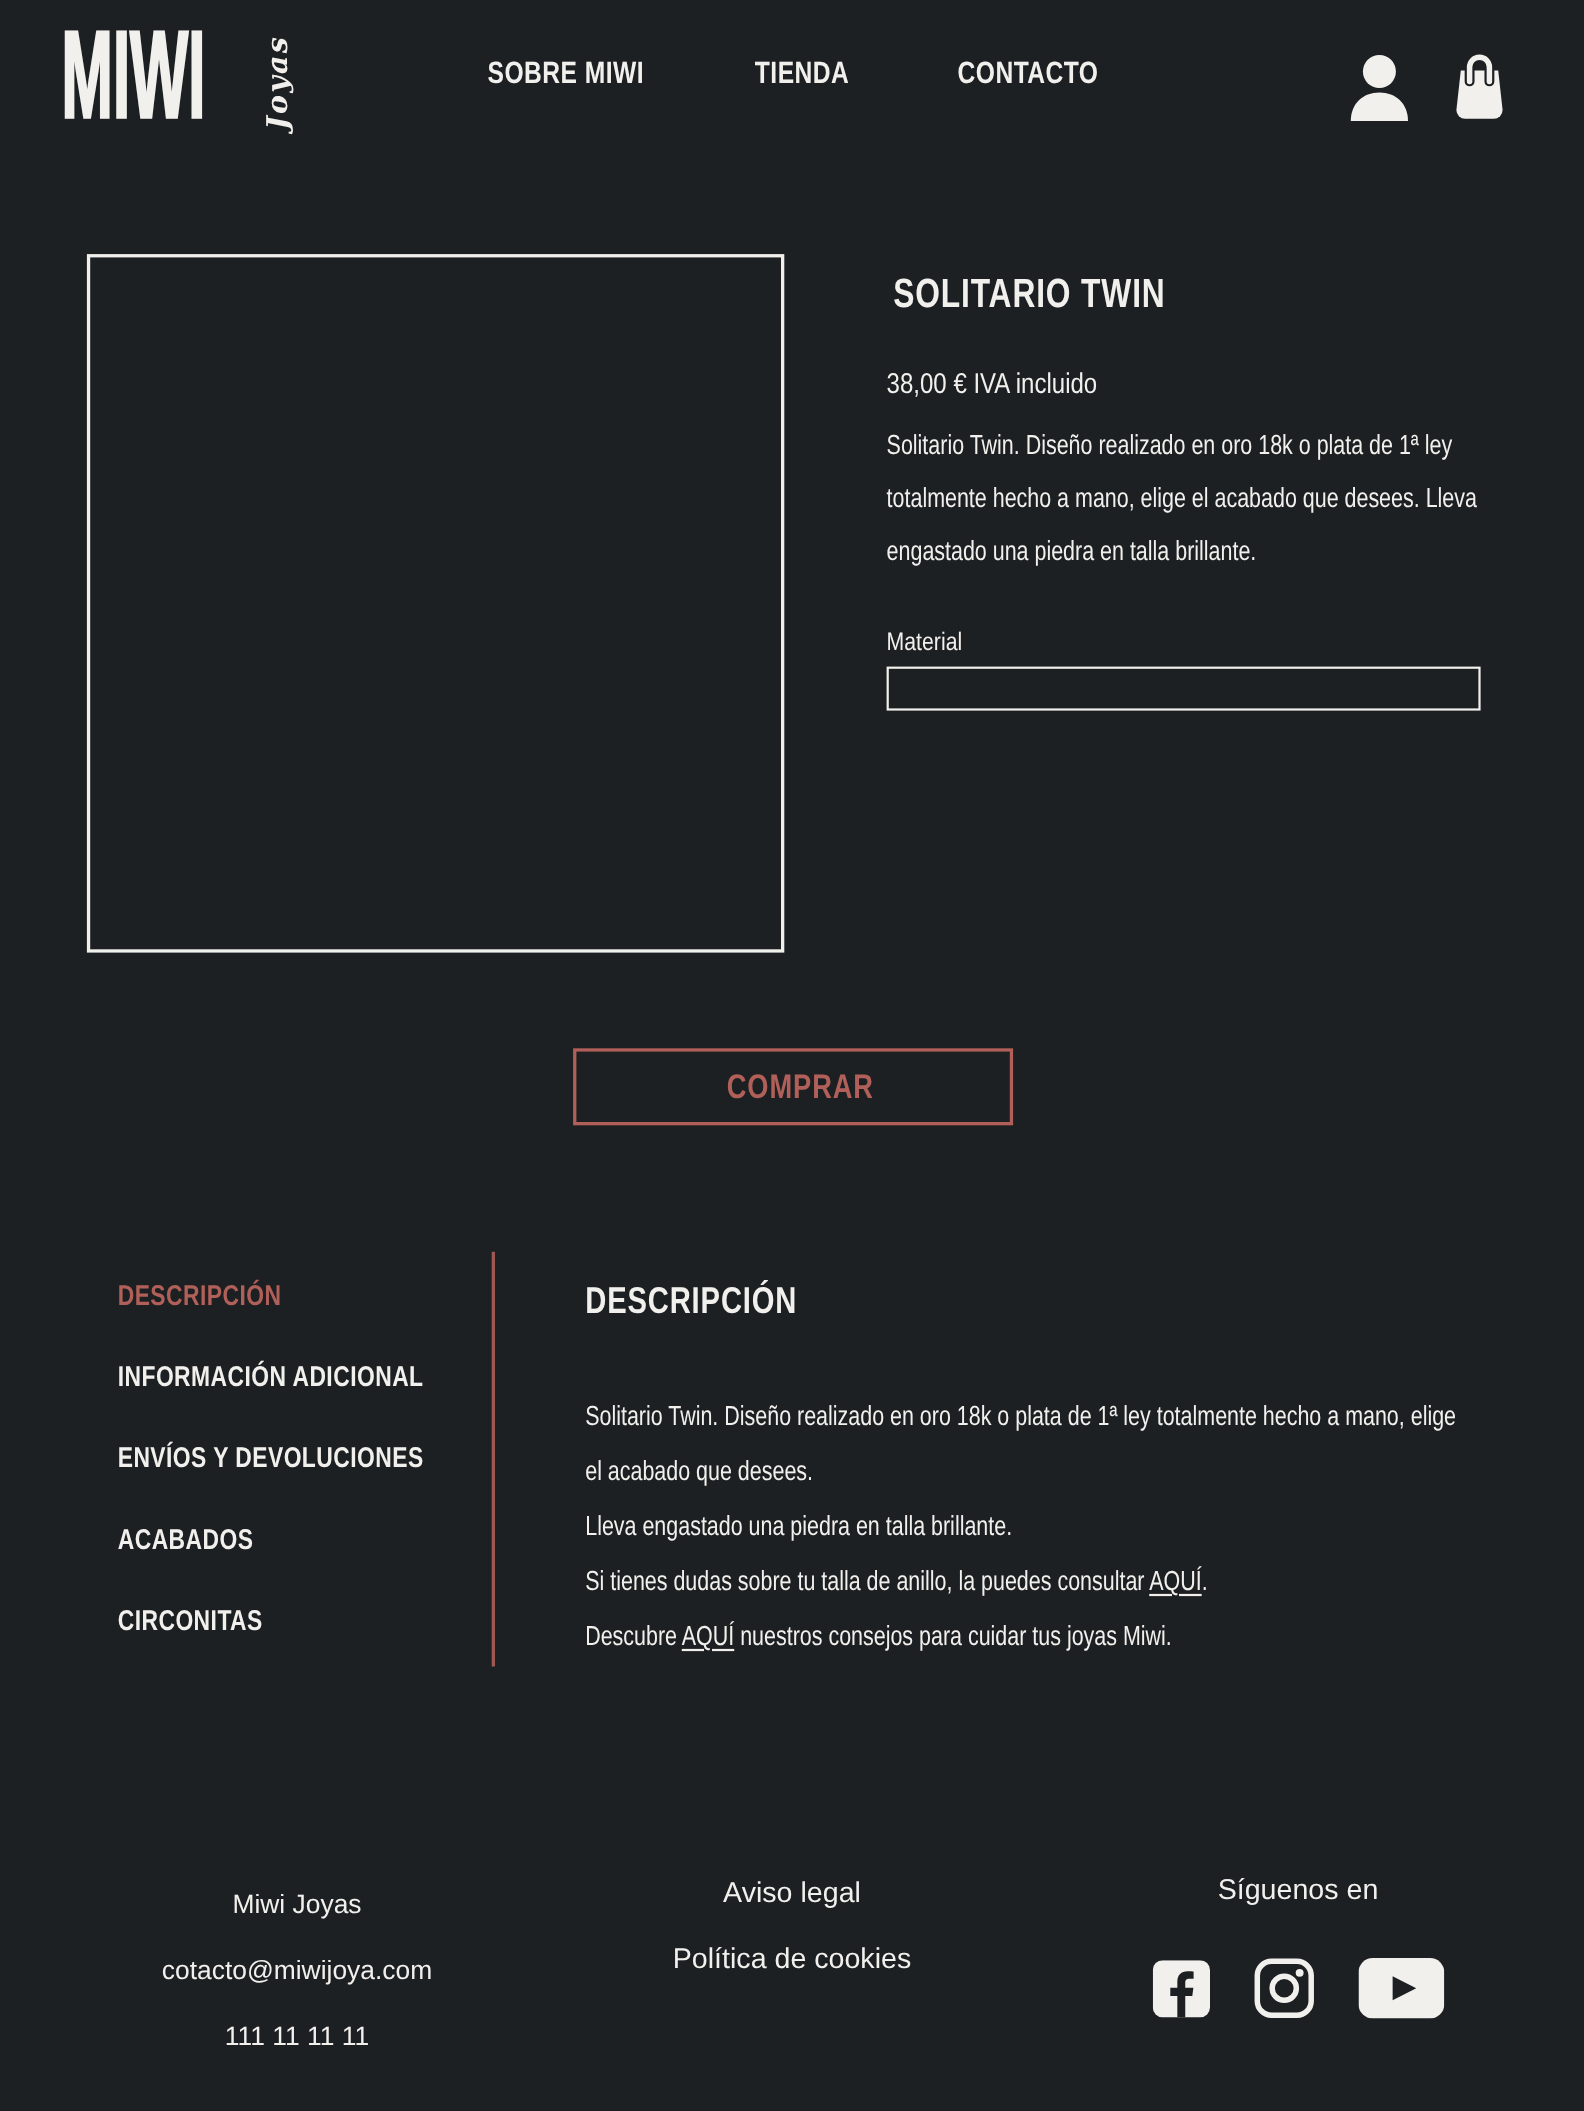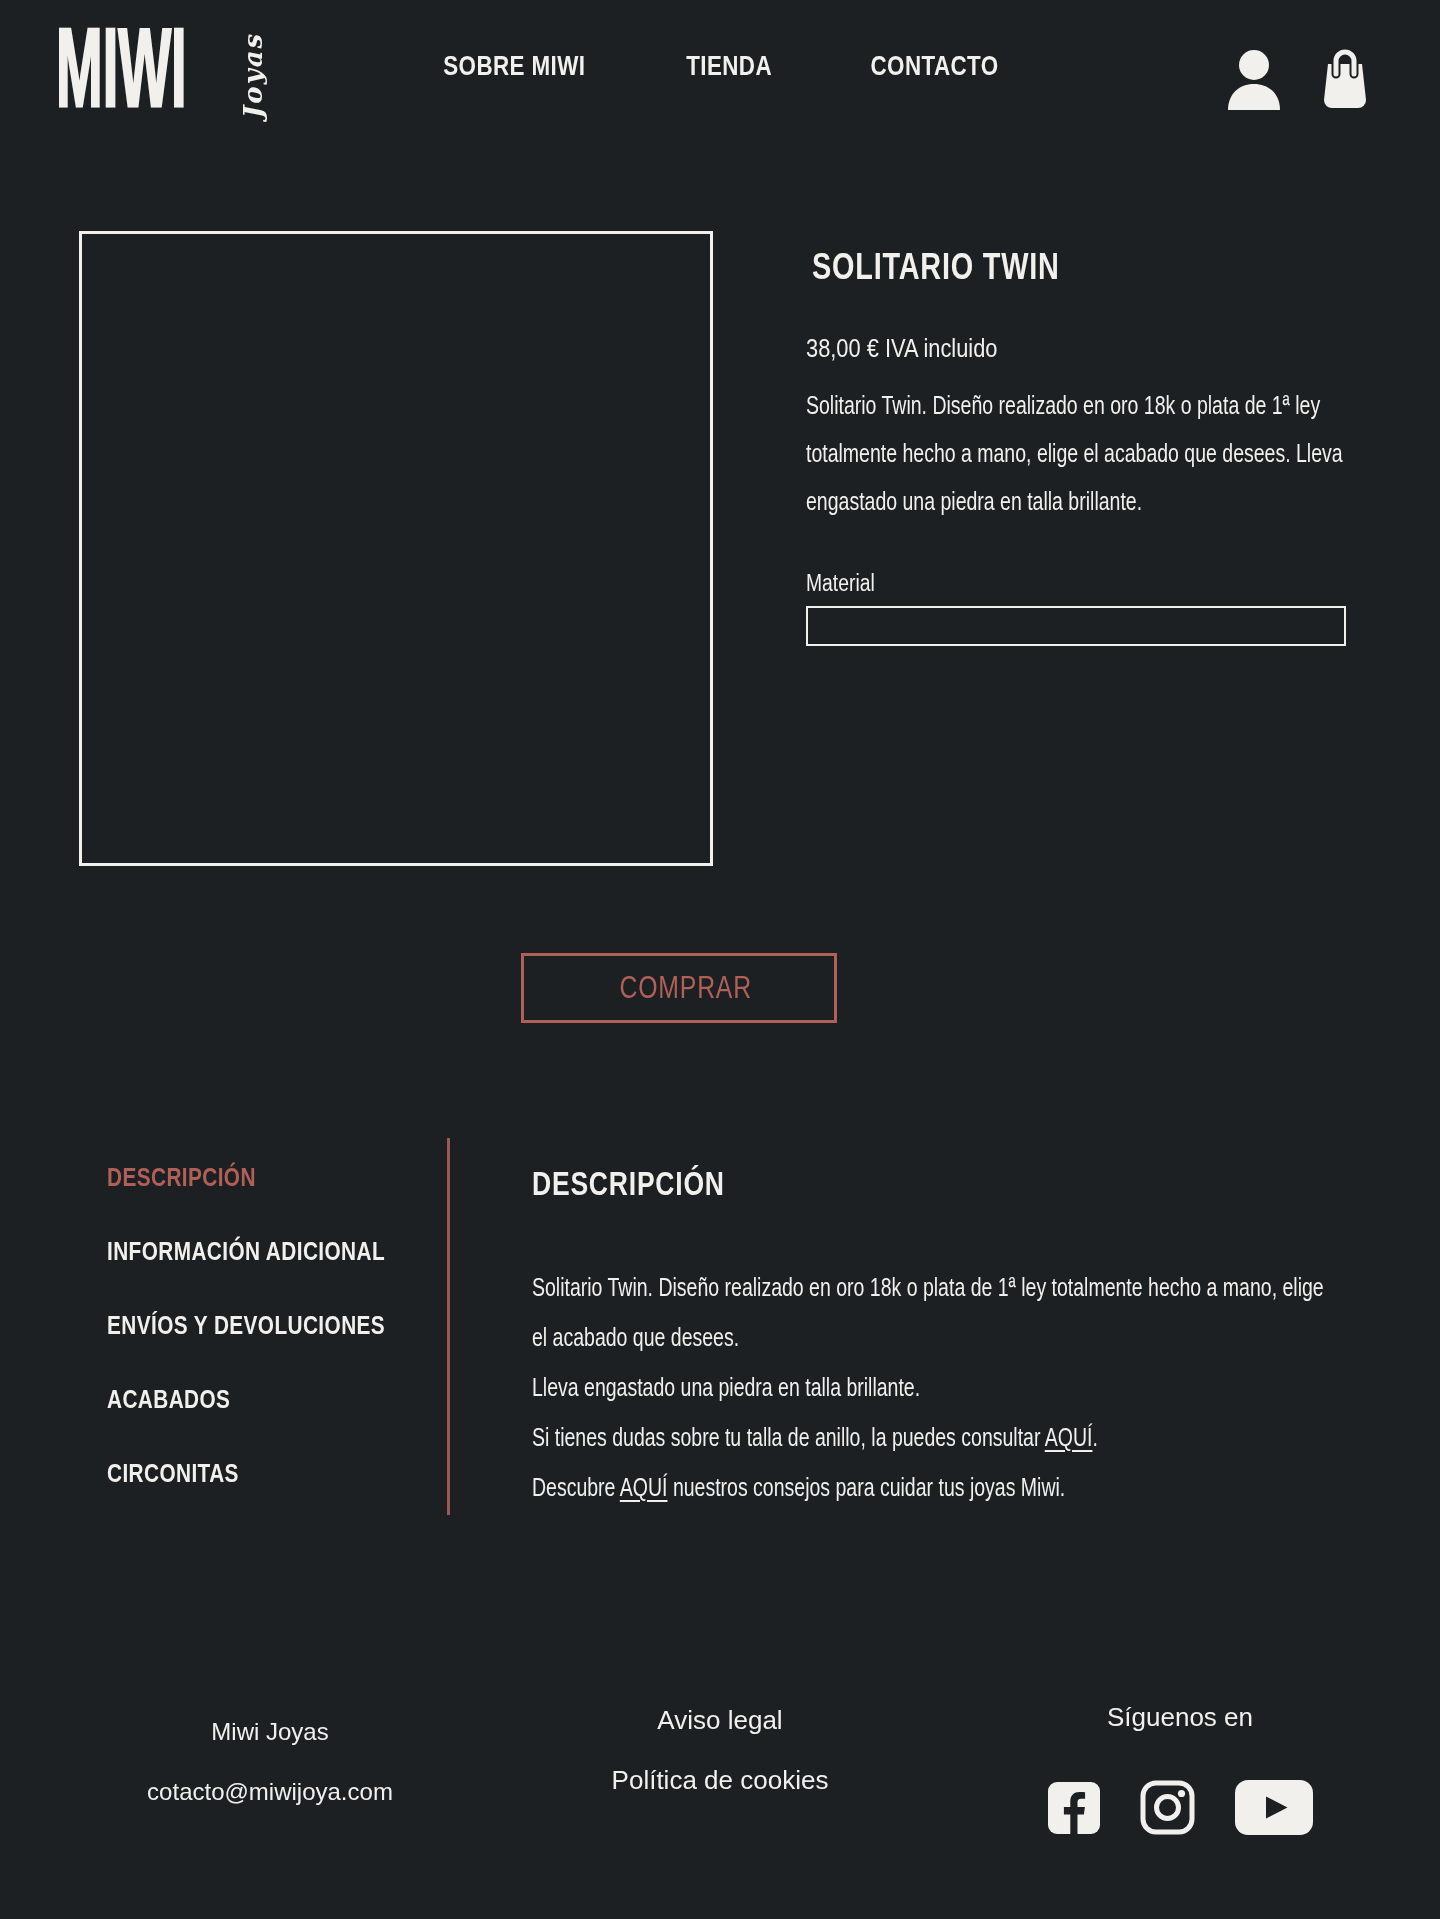--- a/index.html
+++ b/index.html
@@ -65,23 +65,23 @@
     transform:scaleX(.84);transform-origin:left top;
   }
   .opt-select{
     display:block;margin-top:9px;width:540px;height:40px;
     appearance:none;-webkit-appearance:none;
     background:transparent;border:2px solid var(--text);border-radius:0;
     color:var(--text);font-size:20px;padding:0 10px;cursor:pointer;outline:none;
   }
   .opt-first{margin-top:53px;}
   .buy-button{
-    position:absolute;left:521px;top:953px;width:316px;height:70px;
+    position:absolute;left:521px;top:953px;width:400px;height:70px;
     background:transparent;border:3px solid var(--accent);color:var(--accent);
-    font-family:"Liberation Sans",sans-serif;font-size:31px;font-weight:400;
+    font-family:"Liberation Sans",sans-serif;font-size:31px;font-weight:700;
     letter-spacing:1px;cursor:pointer;display:flex;align-items:center;justify-content:center;padding-left:20px;
   }
   .buy-button span{display:inline-block;transform:scaleX(.8);transform-origin:center center;}
 
   
   .tabs{position:absolute;left:107px;top:1163px;list-style:none;margin:0;padding:0;}
   .tab{
     margin:0 0 46px;font-size:26px;line-height:28px;font-weight:700;letter-spacing:.5px;
     transform:scaleX(.8);transform-origin:left top;white-space:nowrap;cursor:pointer;
   }
@@ -176,20 +176,21 @@
     <p>Lleva engastado una piedra en talla brillante.</p>
     <p><span>Si tienes dudas sobre tu talla de anillo, la puedes consultar </span><a class="inline-link">AQUÍ</a><span>.</span></p>
     <p><span>Descubre </span><a class="inline-link">AQUÍ</a><span> nuestros consejos para cuidar tus joyas Miwi.</span></p>
   </div>
 </section>
 
 <footer>
   <div class="footer-col footer-contact">
     <div>Miwi Joyas</div>
     <div>cotacto@miwijoya.com</div>
+    <div>111 11 11 11</div>
   </div>
 
   <div class="footer-col footer-legal">
     <a>Aviso legal</a>
     <a>Política de cookies</a>
   </div>
 
   <div class="footer-col footer-social">
     <div class="social-heading">Síguenos en</div>
     <div class="social-row">

